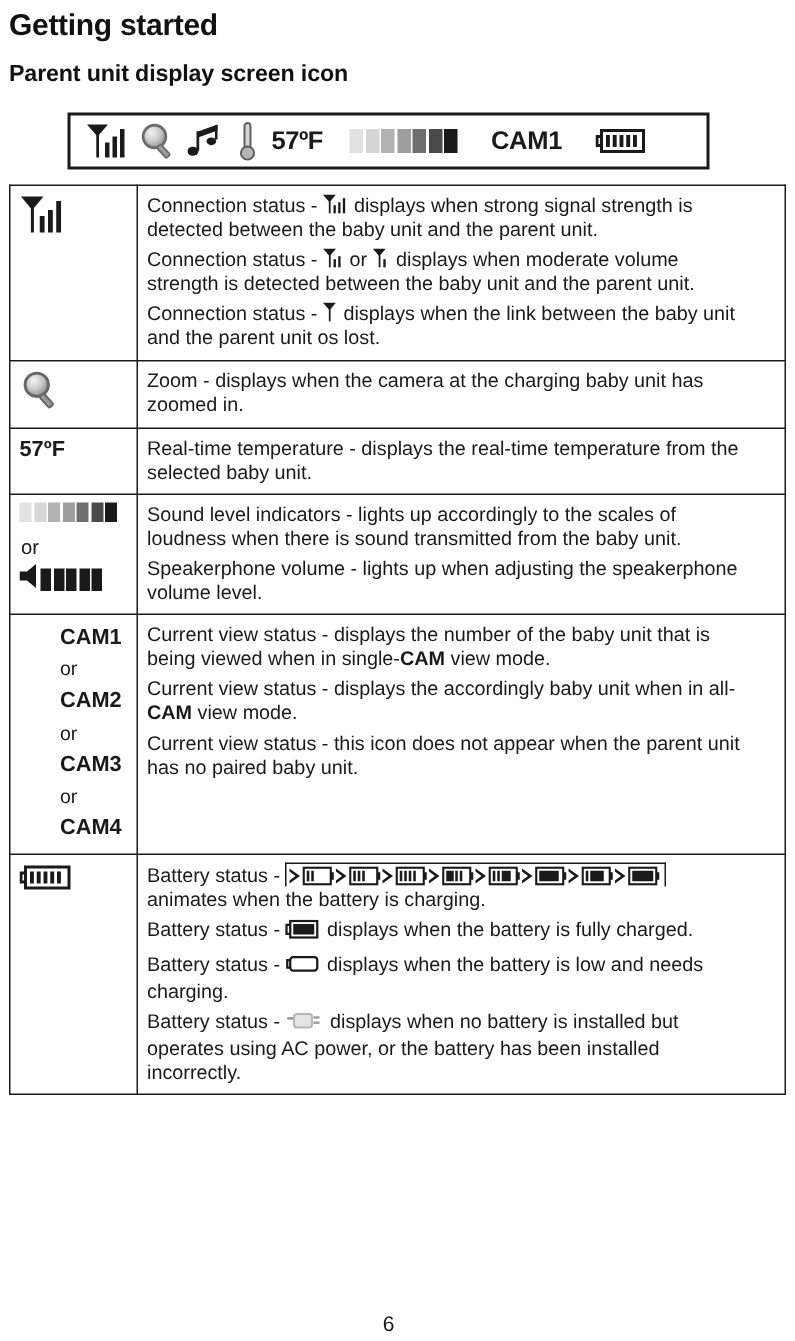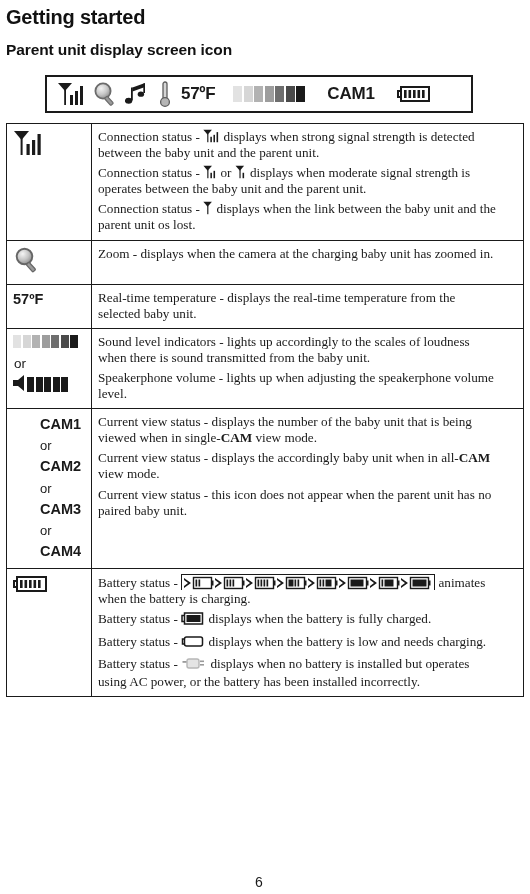--- a/index.html
+++ b/index.html
@@ -75,21 +75,20 @@
     text-align: left;
     padding-left: 8px;
     padding-top: 7px;
   }
   td.desc-cell {
     font-size: 13.2px;
     line-height: 1.22;
   }
   td.desc-cell p {
     margin: 0 16px 4px 0;
-    font-family: Liberation Serif, serif;
   }
   td.desc-cell p:last-child { margin-bottom: 0; }
   .bold { font-weight: bold; }
 
   .cam-label {
     font-size: 14.5px;
     font-weight: bold;
     line-height: 1.46;
     margin-left: 27px;
   }
@@ -242,21 +241,21 @@
           <p>
             <span>Connection status - </span><span class="nowrapgrp"><svg width="14" height="14" viewBox="0 0 17 18" style="vertical-align:-2px">
                   <path d="M0 1 L11 1 L5.6 7.5 Z" fill="#1a1a1a"></path>
                   <rect x="5" y="6" width="1.5" height="11" fill="#1a1a1a"></rect>
                   <rect x="9" y="10" width="2" height="7" fill="#1a1a1a"></rect>
                   <rect x="13" y="7.5" width="2" height="9.5" fill="#1a1a1a"></rect>
                 </svg></span><span> or </span><span class="nowrapgrp"><svg width="12" height="14" viewBox="0 0 14 18" style="vertical-align:-2px">
                   <path d="M0 1 L11 1 L5.6 7.5 Z" fill="#1a1a1a"></path>
                   <rect x="5" y="6" width="1.5" height="11" fill="#1a1a1a"></rect>
                   <rect x="9" y="10" width="2" height="7" fill="#1a1a1a"></rect>
-                </svg></span><span> displays when moderate signal strength is operates between the baby unit and the parent unit.</span>
+                </svg></span><span> displays when moderate volume strength is detected between the baby unit and the parent unit.</span>
           </p>
           <p>
             <span>Connection status - </span><span class="nowrapgrp"><svg width="10" height="14" viewBox="0 0 12 18" style="vertical-align:-2px">
                   <path d="M0 1 L11 1 L5.6 7.5 Z" fill="#1a1a1a"></path>
                   <rect x="5" y="6" width="1.5" height="11" fill="#1a1a1a"></rect>
                 </svg></span><span> displays when the link between the baby unit and the parent unit os lost.</span>
           </p>
         </td>
       </tr>
 

